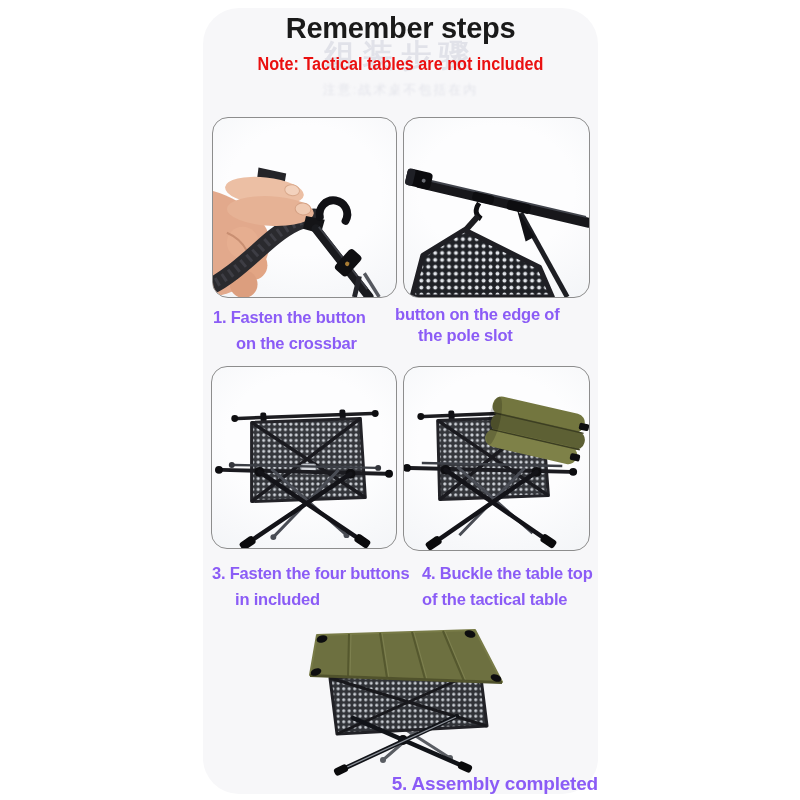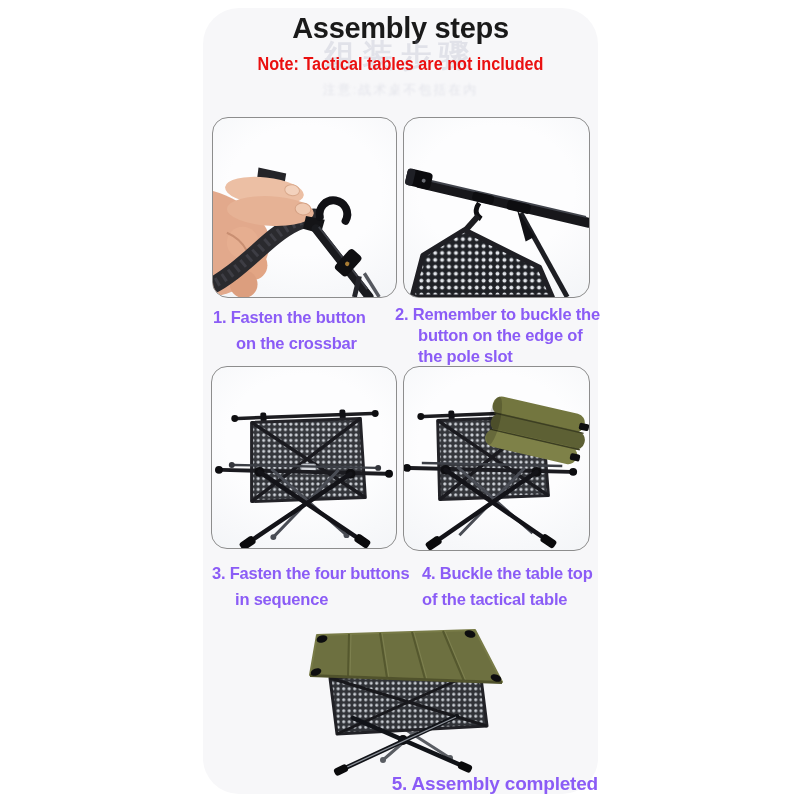--- a/index.html
+++ b/index.html
@@ -32,21 +32,21 @@
   .c3{left:9px;top:552px;}
   .c4{left:219px;top:552px;}
   .c5{left:0;top:764px;width:100%;text-align:right;font-size:19px;line-height:24px;}
 </style>
 </head>
 <body>
 
 <div class="canvas">
   <div class="card">
 
-    <div class="title">Assembly steps</div>
+    <div class="title">Remember steps</div>
     <div class="wm1">组装步骤</div>
     <div class="note">Note: Tactical tables are not included</div>
     <div class="wm2">注意:战术桌不包括在内</div>
 
     <div class="photo p1">
       <svg viewBox="0 0 185 181">
 
         <polygon points="46,50 74,56 71,74 44,66" fill="#242428"></polygon>
 
         <path d="M-8,72 C22,78 46,96 54,112 C62,128 54,150 40,163 C25,176 6,181 -8,181 Z" fill="#e2a98c"></path>
@@ -120,21 +120,20 @@
 
         <polygon points="8,181 150,181 137,151 61,113 19,139" fill="url(#meshB)" stroke="#1f1f24" stroke-width="5" stroke-linejoin="round"></polygon>
       </svg>
     </div>
 
     <div class="caption indent c1">
       <div class="cap-line">1. Fasten the button</div>
       <div class="cap-line">on the crossbar</div>
     </div>
     <div class="caption indent c2">
-      <div class="cap-line">2. Remember to buckle the</div>
       <div class="cap-line">button on the edge of</div>
       <div class="cap-line">the pole slot</div>
     </div>
 
     <div class="photo p3">
       <svg viewBox="0 0 186 183">
         <defs>
           <pattern id="meshC" width="5.5" height="5.5" patternUnits="userSpaceOnUse">
             <rect width="5.5" height="5.5" fill="#34363b"></rect>
             <circle cx="2.7" cy="2.7" r="1.6" fill="#cfd3d9"></circle>
@@ -220,21 +219,21 @@
             <rect x="-8" y="-4.5" width="16" height="9" rx="3" fill="#0a0a0c"></rect>
           </g>
         <g transform="translate(30,178) rotate(-34)">
             <rect x="-8" y="-4.5" width="16" height="9" rx="3" fill="#0a0a0c"></rect>
           </g>
       </svg>
     </div>
 
     <div class="caption indent c3">
       <div class="cap-line">3. Fasten the four buttons</div>
-      <div class="cap-line">in sequence</div>
+      <div class="cap-line">in included</div>
     </div>
     <div class="caption c4">
       <div class="cap-line">4. Buckle the table top</div>
       <div class="cap-line">of the tactical table</div>
     </div>
 
     <div class="photo5">
       <svg viewBox="0 0 255 158">
         <defs>
           <pattern id="meshE" width="5.5" height="5.5" patternUnits="userSpaceOnUse">

